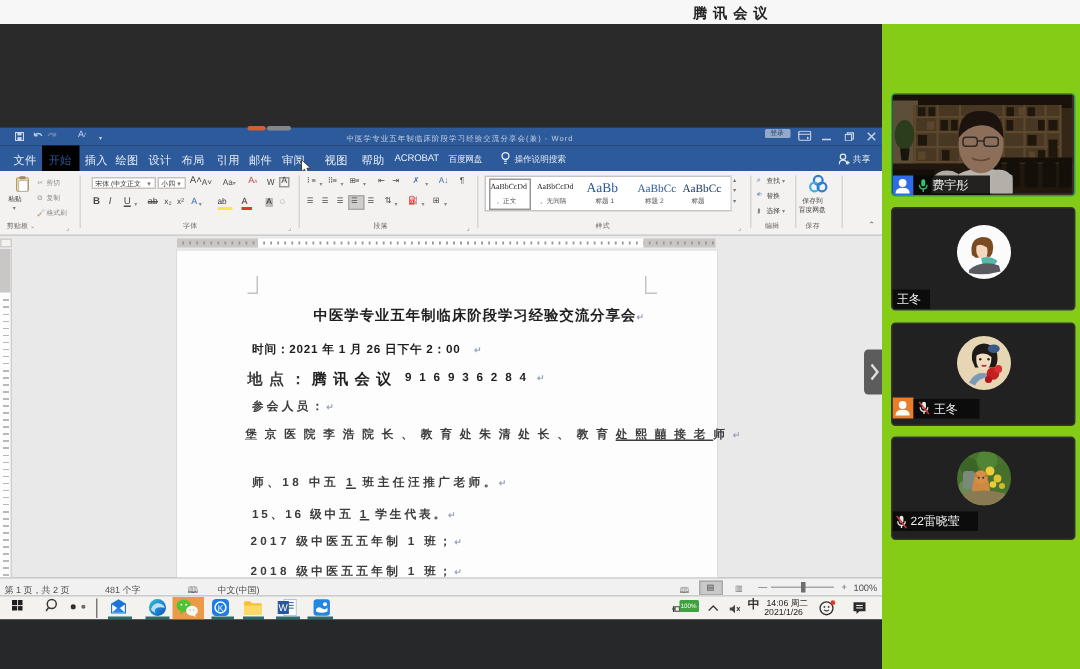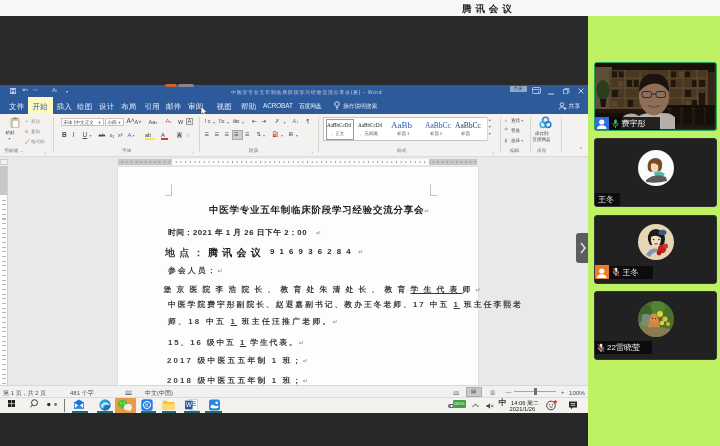--- a/index.html
+++ b/index.html
@@ -13,21 +13,21 @@
 #bandbot{left:0;top:413.2px;width:588px;height:32.8px;background:#26282a}
 
 #tbar{left:0;top:84.5px;width:588px;height:12.5px;background:#2d5a9b}
 #tbar .ti{color:#c9d4e6;font-size:7px;top:2.5px}
 #ttext{left:231px;top:88.5px;font-size:5px;color:#c2cfe4;letter-spacing:0.7px;white-space:nowrap}
 #login{left:509.5px;top:85.5px;width:17px;height:6.5px;background:#93a9c9;border-radius:1px;font-size:4.5px;color:#25406e;text-align:center;line-height:6.5px;letter-spacing:0}
 .wbtn{top:86.5px;color:#cdd8ea;font-size:6.5px;line-height:6px}
 
 #tabs{left:0;top:97px;width:588px;height:17px;background:#2d5a9b}
 .tab{position:absolute;top:4.5px;font-size:7.5px;color:#e8edf5;white-space:nowrap;letter-spacing:0.2px}
-#tabact{position:absolute;left:27.5px;top:0;width:25px;height:17px;background:#fef9c3}
+#tabact{position:absolute;left:27.5px;top:0;width:25px;height:17px;background:#000000}
 #tabact span{position:absolute;left:5px;top:4.5px;font-size:7.5px;color:#2d5a9b}
 
 #ribbon{left:0;top:114px;width:588px;height:43px;background:#f3f2f1;border-bottom:1px solid #dddbd9}
 .gdiv{position:absolute;top:3px;width:1px;height:35px;background:#d8d6d3}
 .glabel{position:absolute;top:33.5px;font-size:4.6px;color:#6a6866;letter-spacing:0.2px}
 .glaunch{position:absolute;top:34.5px;font-size:4.5px;color:#8a8886}
 .rtxt{position:absolute;font-size:4.5px;color:#5f5d5b;white-space:nowrap}
 .rbox{position:absolute;background:#fff;border:1px solid #c6c4c2;font-size:4.6px;color:#333;white-space:nowrap}
 .ric{position:absolute;font-size:6px;color:#4a4a48;line-height:6px}
 
@@ -46,21 +46,21 @@
 #collbtn svg{position:absolute;left:3px;top:9px}
 
 #sbar{left:0;top:384.5px;width:588px;height:12px;background:#f1f1f1;border-top:1px solid #d8d8d8}
 .st{position:absolute;top:3px;font-size:6px;color:#4f4f4f;white-space:nowrap}
 
 #task{left:0;top:396.5px;width:588px;height:16.7px;background:#f3f2ee;border-top:1px solid #dcdcdc}
 .tk{position:absolute}
 .ul{position:absolute;top:13.9px;height:1.7px;background:#2a6a68}
 .trayt{position:absolute;font-size:5.8px;color:#222;line-height:6px;white-space:nowrap}
 
-#side{left:588px;top:15.5px;width:132px;height:430.5px;background:#bef264}
+#side{left:588px;top:15.5px;width:132px;height:430.5px;background:#84cc16}
 .tile{position:absolute;left:6px;width:122.5px;height:69px;background:#212121;border:1px solid #343434;border-radius:3px;overflow:hidden}
 .namebar{position:absolute;left:0;bottom:0;height:13px;background:rgba(8,8,8,.85);color:#efefef;font-size:8px;display:flex;align-items:center;white-space:nowrap}
 .badge{position:absolute;left:0;bottom:0;width:13.5px;height:13.5px}
 .av{position:absolute;left:43px;border-radius:50%;overflow:hidden}
 </style></head>
 <body>
 <div id="root">
   <div class="abs" id="topbar">
       <span class="abs t">腾讯会议</span>
     </div>
@@ -269,22 +269,21 @@
     <div class="cmark" style="left:171.4px;top:17.5px;width:0.8px;height:12px"></div>
     <div class="cmark" style="left:430px;top:29px;width:8px;height:0.8px"></div>
     <div class="cmark" style="left:430px;top:17.5px;width:0.8px;height:12px"></div>
 
     <div class="dl dlb" style="left:209px;top:37.5px;font-size:9.5px;letter-spacing:0.75px">中医学专业五年制临床阶段学习经验交流分享会<span class="pmark">↵</span></div>
     <div class="dl dlb" style="left:168px;top:60.5px;font-size:7.8px;letter-spacing:0.5px">时间：2021 年 1 月 26 日下午 2：00<span class="pmark" style="margin-left:9px">↵</span></div>
     <div class="dl" style="left:165px;top:80px;font-size:10px;letter-spacing:4.3px">地点：<span class="dlb">腾讯会议</span></div>
     <div class="dl dlb" style="left:270px;top:80.5px;font-size:7.8px;letter-spacing:5.2px">916936284</div>
       <span class="dl pmark" style="left:358px;top:81.5px">↵</span>
     <div class="dl" style="left:168px;top:98.5px;font-size:7.8px;letter-spacing:2.1px">参会人员：<span class="pmark">↵</span></div>
-    <div class="dl" style="left:163.5px;top:117.5px;font-size:7.8px;letter-spacing:5.2px">堡京医院李浩院长、教育处朱清处长、教育<span style="text-decoration:underline">学生代表</span>师<span class="pmark">↵</span></div>
-    <div class="dl" style="left:168px;top:132.5px;font-size:7.8px;letter-spacing:2px">中医学院费宇彤副院长、赵遐嘉副书记、教办王冬老师、17 中五 <span style="text-decoration:underline">1</span> 班主任李熙老</div>
+    <div class="dl" style="left:163.5px;top:117.5px;font-size:7.8px;letter-spacing:5.2px">堡京医院李浩院长、教育处朱清处长、教育<span style="text-decoration:underline">处熙囍接老</span>师<span class="pmark">↵</span></div>
     <div class="dl" style="left:168px;top:150px;font-size:7.8px;letter-spacing:2.3px">师、18 中五 <span style="text-decoration:underline">1</span> 班主任汪推广老师。<span class="pmark">↵</span></div>
     <div class="dl" style="left:168px;top:171px;font-size:7.8px;letter-spacing:1.9px">15、16 级中五 <span style="text-decoration:underline">1</span> 学生代表。<span class="pmark">↵</span></div>
     <div class="dl" style="left:167px;top:188.5px;font-size:7.8px;letter-spacing:2.2px">2017 级中医五五年制 1 班；<span class="pmark">↵</span></div>
     <div class="dl" style="left:167px;top:208.5px;font-size:7.8px;letter-spacing:2.2px">2018 级中医五五年制 1 班；<span class="pmark">↵</span></div>
     <div id="collbtn">
         <svg width="8" height="12" viewBox="0 0 8 12">
           <polyline points="2,1 6,6 2,11" fill="none" stroke="#dedede" stroke-width="1.6"></polyline>
         </svg>
       </div>
   </div>

